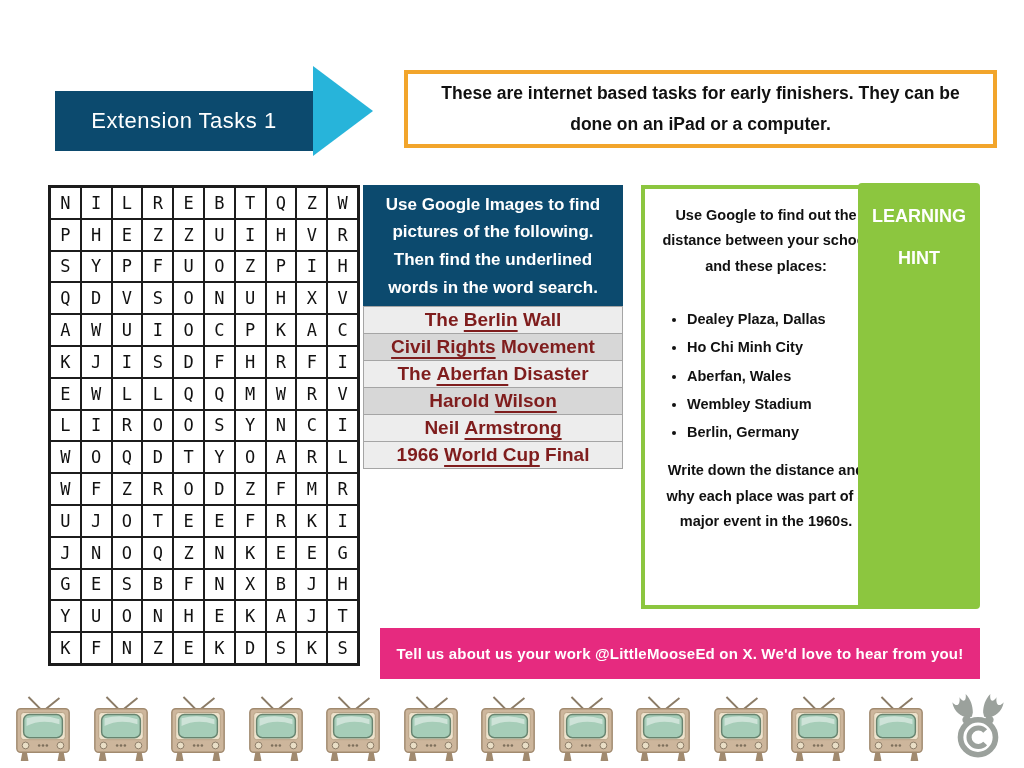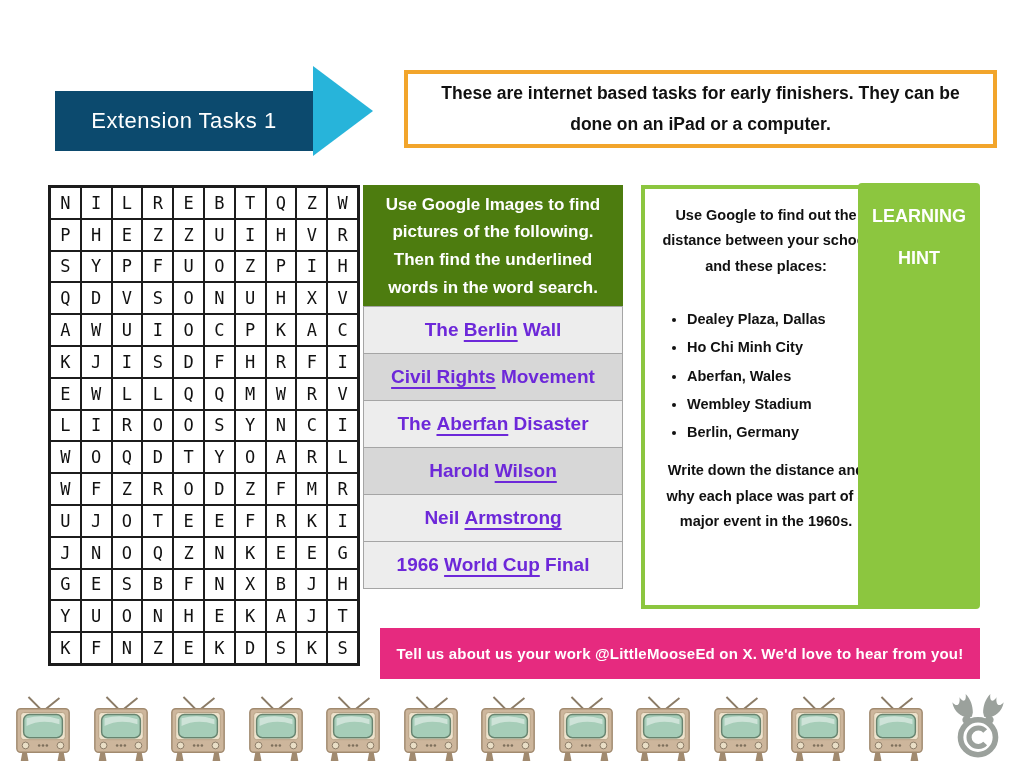--- a/index.html
+++ b/index.html
@@ -20,28 +20,28 @@
     font-size:17.5px; line-height:1.75; color:#111; font-weight:bold;margin-left:16px; }
 
   
   .ws-grid { left:48px; top:185px; width:312px; height:481px; display:grid;
     grid-template-rows:repeat(15, 1fr); border:2px solid #1c1c1c; background:#fff; }
   .ws-row { display:grid; grid-template-columns:repeat(10, 1fr); }
   .ws-cell { border:1px solid #1c1c1c; display:flex; align-items:center; justify-content:center;
     font-family:"DejaVu Sans Mono", monospace; font-size:17px; color:#111; }
 
   
-  .teal-box { left:363px; top:185px; width:260px; height:122px; background:#4d7c0f; color:#fff;
+  .teal-box { left:363px; top:185px; width:260px; height:122px; background:#0c4a6e; color:#fff;
     display:flex; align-items:center; justify-content:center; text-align:center;
     font-size:17px; line-height:1.62; padding:4px 12px; font-weight:bold; }
 
   
   .word-list { left:363px; top:307px; width:260px; }
-  .wl-row { height:48px; display:flex; align-items:center; justify-content:center;
-    border:1px solid #a5a5a5; margin-top:-1px; font-size:19px; color:#6d28d9; background:#ededed; font-weight:bold; }
+  .wl-row { height:28px; display:flex; align-items:center; justify-content:center;
+    border:1px solid #a5a5a5; margin-top:-1px; font-size:19px; color:#7f1d1d; background:#ededed; font-weight:bold; }
   .wl-row.alt { background:#d7d7d7; }
   .wl-row .u { text-decoration:underline; text-decoration-thickness:2px; text-underline-offset:4px; }
   .wl-row span { white-space:pre; }
 
   
   .green-box { left:641px; top:185px; width:250px; height:424px; border:4px solid #8cc63f; background:#fff;
     color:#111; padding:14px 8px 10px 8px; display:flex; flex-direction:column; font-weight:bold; }
   .green-box .intro { text-align:center; font-size:14.5px; line-height:1.75; }
   .green-box ul { margin:26px 0 0 34px; font-size:14.5px; line-height:1.95; list-style:disc; }
   .green-box .outro { text-align:center; font-size:14.5px; line-height:1.75; margin-top:12px; }

